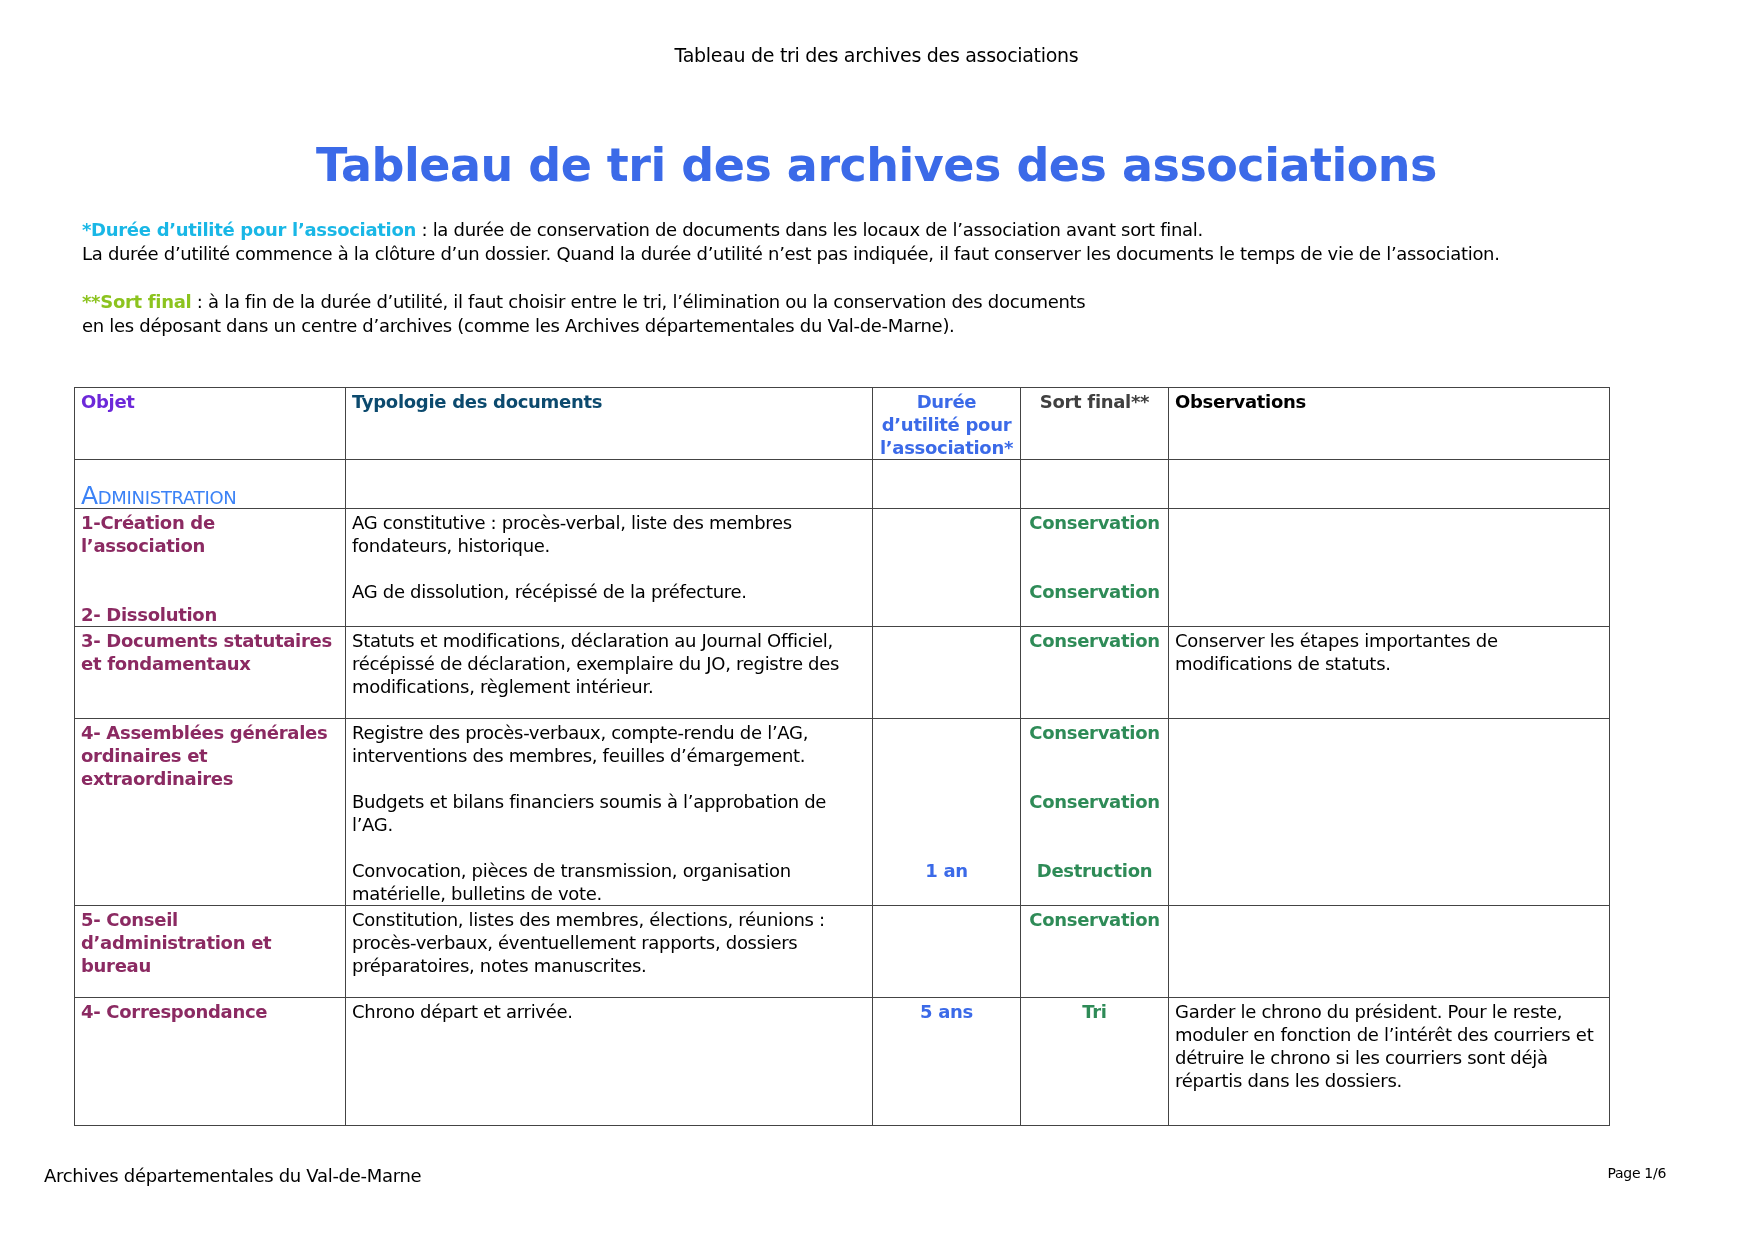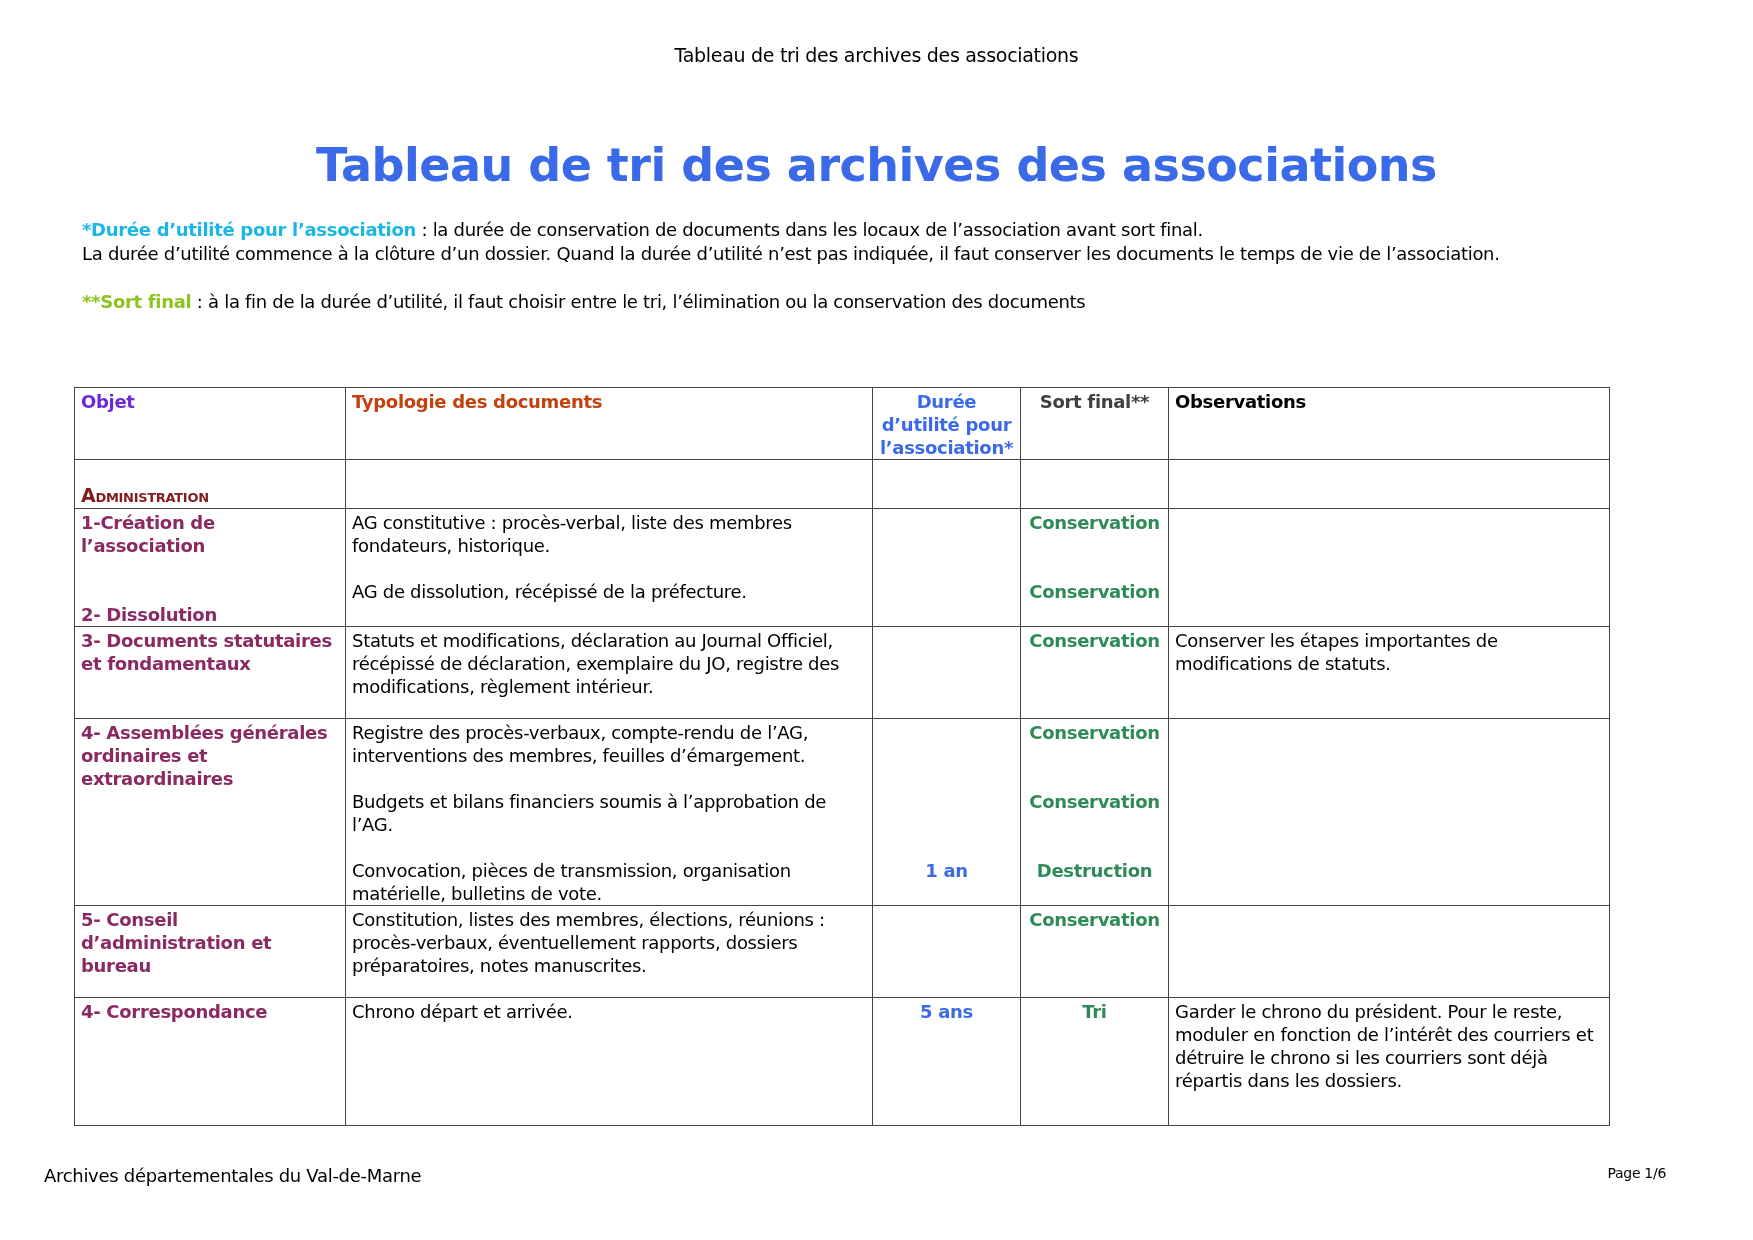--- a/index.html
+++ b/index.html
@@ -30,26 +30,26 @@
   }
   table.archive td, table.archive th {
     border: 1.5px solid #444; vertical-align: top; padding: 2px 6px 0 6px; text-align: left;
   }
   .c-objet { width: 258px; }
   .c-typo { width: 514px; }
   .c-duree { width: 135px; }
   .c-sort { width: 135px; }
   .c-obs { width: auto; }
   .hdr-objet { color: #6d28d9; font-weight: bold; }
-  .hdr-typo { color: #c2410c; font-weight: bold; }
+  .hdr-typo { color: #0c4a6e; font-weight: bold; }
   .hdr-duree { color: #3b6ae8; font-weight: bold; text-align: center !important; }
   .hdr-sort { color: #404040; font-weight: bold; text-align: center !important; }
   .hdr-obs { color: #000; font-weight: bold; }
   .section-title {
-    color: #7f1d1d; font-weight: bold; font-variant: small-caps; font-size: 19px;
+    color: #3b82f6; font-weight: normal; font-variant: small-caps; font-size: 25px;
     padding-top: 24px !important;
   }
   .objet { color: #8b2a62; font-weight: bold; }
   .typo { text-align: justify; }
   .duree { color: #3b6ae8; font-weight: bold; text-align: center !important; }
   .sort { color: #2e8b57; font-weight: bold; text-align: center !important; }
   .block { display: block; }
   .gap { display: block; height: 23px; }
   .footer-left {
     position: absolute; top: 1165px; left: 44px; font-size: 18px; letter-spacing: -0.3px;
@@ -72,20 +72,21 @@
 
 <h1 class="doc-title" style="margin:0;">Tableau de tri des archives des associations</h1>
 
 <div class="intro intro1">
   <span class="term-cyan">*Durée d’utilité pour l’association</span><span> : la durée de conservation de documents dans les locaux de l’association avant sort final.</span><br>
   <span>La durée d’utilité commence à la clôture d’un dossier. Quand la durée d’utilité n’est pas indiquée, il faut conserver les documents le temps de vie de l’association.</span>
 </div>
 
 <div class="intro intro2">
   <span class="term-green">**Sort final</span><span> : à la fin de la durée d’utilité, il faut choisir entre le tri, l’élimination ou la conservation des documents</span><br>
+  <span>en les déposant dans un centre d’archives (comme les Archives départementales du Val-de-Marne).</span>
 </div>
 
 <table class="archive">
   <tbody>
       <tr class="r-header">
     <th class="c-objet hdr-objet">Objet</th>
     <th class="c-typo hdr-typo">Typologie des documents</th>
     <th class="c-duree hdr-duree">Durée d’utilité pour l’association*</th>
     <th class="c-sort hdr-sort">Sort final**</th>
     <th class="c-obs hdr-obs">Observations</th>

